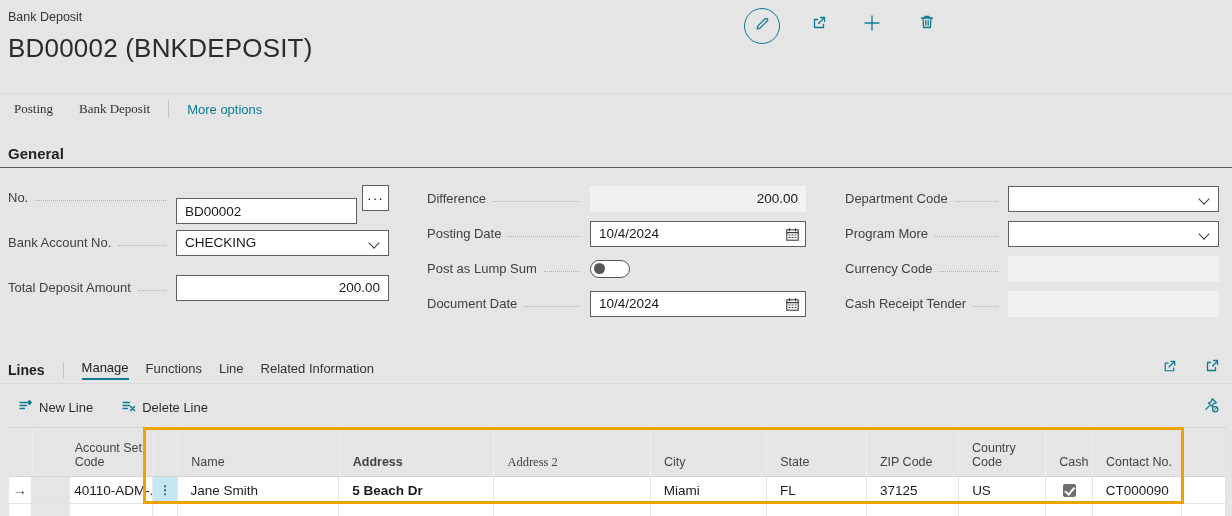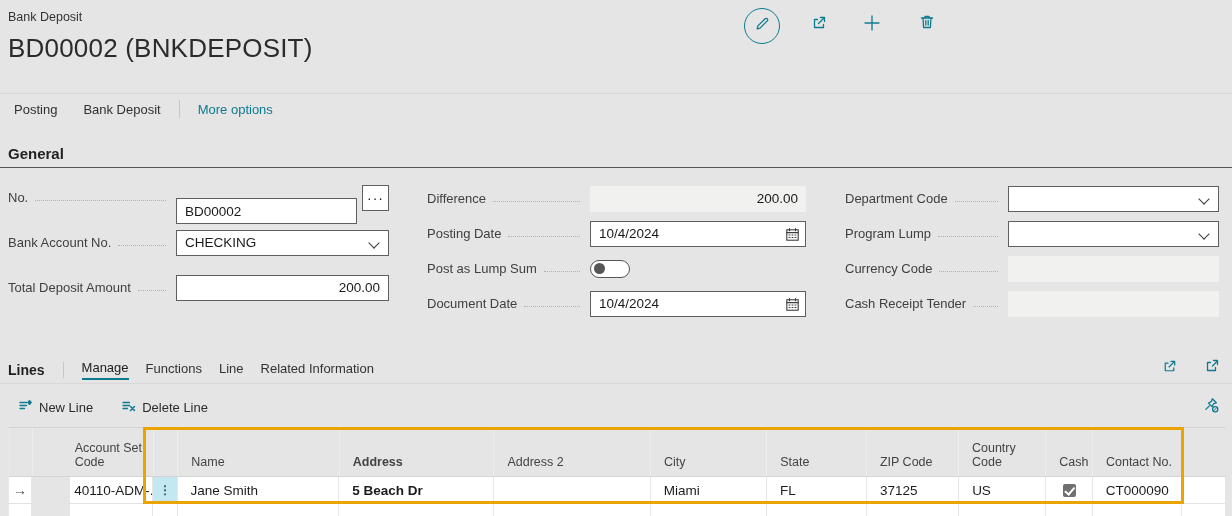--- a/index.html
+++ b/index.html
@@ -13,21 +13,21 @@
   .edit-circle{left:744px;top:8px;width:34px;height:34px;border:1px solid #0e7a8f;border-radius:50%;}
   .ti-share{left:810px;top:16px;width:18px;height:18px;}
   .ti-plus{left:862px;top:15px;width:20px;height:20px;}
   .ti-trash{left:918px;top:15px;width:18px;height:18px;}
   svg.teal{stroke:#0e7a8f;fill:none;stroke-width:1.3;stroke-linecap:round;stroke-linejoin:round;}
   svg.dark{stroke:#3c3c3c;fill:none;stroke-width:1.1;stroke-linecap:round;}
 
   
   .action-bar{position:absolute;top:93px;left:0;width:100%;height:31px;border-top:1px solid #d8d8d8;
               display:flex;align-items:center;padding-left:14px;box-sizing:border-box;font-size:13px;color:#323130;}
-  .ab-item{margin-right:26px;cursor:pointer;}
+  .ab-item{margin-right:26px;cursor:pointer;font-family:Liberation Serif, serif;}
   .ab-sep{width:1px;height:18px;background:#c8c6c4;margin:0 18px 0 -8px;}
   .more-options{color:#0e7a8f;cursor:pointer;}
 
   
   .general-heading{position:absolute;left:8px;top:145px;font-size:15px;font-weight:700;color:#222;}
   .general-underline{position:absolute;left:0;right:0;top:167px;border-top:1px solid #565656;}
   .col{position:absolute;display:flex;flex-direction:column;}
   .col1{left:8px;top:184px;width:381px;gap:10px;}
   .col2{left:427px;top:185px;width:379px;}
   .col3{left:845px;top:185px;width:374px;}
@@ -66,21 +66,21 @@
   .grid{position:absolute;left:8px;top:427px;width:1217px;border-top:1px solid #d4d4d4;
         border-left:1px solid #e8e8e8;box-sizing:content-box;}
   .thead{display:flex;height:49px;border-bottom:1px solid #d4d4d4;box-sizing:border-box;}
   .th{display:flex;align-items:flex-end;padding:0 0 7px 13px;box-sizing:border-box;font-size:12.5px;
       color:#444;line-height:14px;border-right:1px solid #ededed;cursor:pointer;}
   .trow{display:flex;height:27px;border-bottom:1px solid #e3e3e3;box-sizing:border-box;font-size:13.5px;}
   .trow2{display:flex;height:14px;box-sizing:border-box;}
   .td{display:flex;align-items:center;padding-left:13px;box-sizing:border-box;border-right:1px solid #e6e6e6;
       overflow:hidden;white-space:nowrap;background:#fff;}
   .c-arrow{width:24px;}.c-acct{width:86px;margin-left:38px;}.c-dots{width:25px;}.c-name{width:167px;}
-  .c-addr{width:160px;font-weight:bold;}.c-addr2{width:162px;}.c-city{width:120px;}.c-state{width:103px;}
+  .c-addr{width:160px;font-weight:bold;}.c-addr2{width:162px;font-family:Liberation Serif, serif;}.c-city{width:120px;}.c-state{width:103px;}
   .c-zip{width:95px;}.c-country{width:90px;}.c-cash{width:48px;}.c-contact{width:92px;}.c-extra{width:45px;border-right:1px solid #e3e3e3;}
   .th.c-acct{padding-left:4px;}
   .td.c-acct{padding-left:4px;}
   .td.c-arrow{justify-content:center;padding:0;color:#444;font-size:14px;}
   .td.c-dots{justify-content:center;padding:0;}
   .dots-btn{width:100%;height:100%;display:flex;align-items:center;justify-content:center;background:#c3e8f2;
             color:#33525c;font-weight:700;font-size:12px;cursor:pointer;letter-spacing:0;}
   .td.c-cash{justify-content:center;padding:0;}
   .checkbox{width:13px;height:13px;background:#6f6f6f;border-radius:2px;position:relative;cursor:pointer;}
   .checkbox.checked::after{content:"";position:absolute;left:4px;top:1px;width:3.5px;height:7.5px;
@@ -204,21 +204,21 @@
   <div class="col col3">
     <div class="field">
       <span class="flabel">Department Code</span>
       <span class="leader"></span>
       <div class="ctl w3">
         <span></span>
         <span class="chevron"></span>
       </div>
     </div>
     <div class="field">
-      <span class="flabel">Program Lump</span>
+      <span class="flabel">Program More</span>
       <span class="leader"></span>
       <div class="ctl w3">
         <span></span>
         <span class="chevron"></span>
       </div>
     </div>
     <div class="field">
       <span class="flabel">Currency Code</span>
       <span class="leader"></span>
       <div class="ctl w3 disabled">

